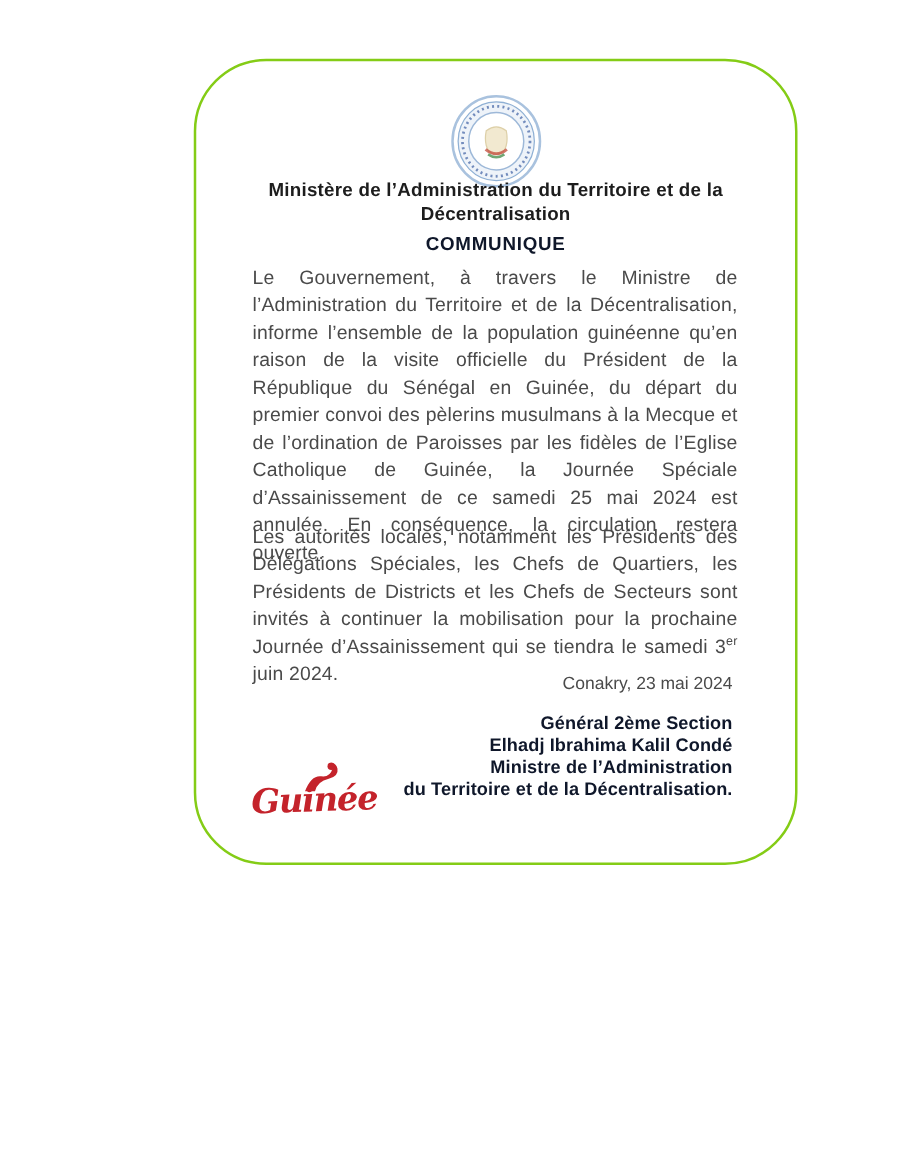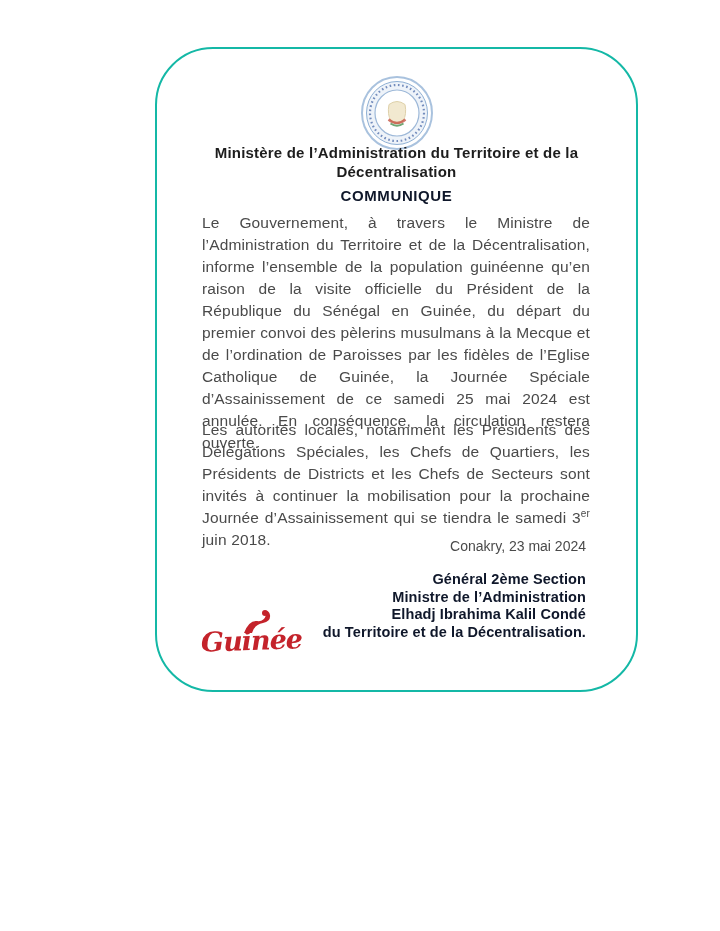--- a/index.html
+++ b/index.html
@@ -4,21 +4,21 @@
 <style>
   html,body { margin:0; padding:0; background:#ffffff; }
   .page {
     position:relative; width:720px; height:931px;
     background:#ffffff; overflow:hidden;
     font-family:"Liberation Sans", sans-serif;
   }
   .doc-frame {
     position:absolute; left:155px; top:47px;
     width:479px; height:641px;
-    border:2px solid #14b8a6;
+    border:2px solid #84cc16;
     border-radius:58px;
     background:#ffffff;
   }
   .logo {
     position:absolute; top:26px; left:50%; transform:translateX(-50%);
     width:74px; height:76px;
   }
   .title {
     position:absolute; top:94px; left:50%; transform:translateX(-50%);
     width:382px; text-align:center;
@@ -79,28 +79,28 @@
         <path d="M30.5 48.5 q6.5 4.5 13 0" stroke="#3f8a46" stroke-width="2" fill="none" opacity="0.75"></path>
       </svg>
     </div>
 
     <div class="title">Ministère de l’Administration du Territoire et de la Décentralisation</div>
 
     <div class="communique">COMMUNIQUE</div>
 
     <div class="para para1">Le Gouvernement, à travers le Ministre de l’Administration du Territoire et de la Décentralisation, informe l’ensemble de la population guinéenne qu’en raison de la visite officielle du Président de la République du Sénégal en Guinée, du départ du premier convoi des pèlerins musulmans à la Mecque et de l’ordination de Paroisses par les fidèles de l’Eglise Catholique de Guinée, la Journée Spéciale d’Assainissement de ce samedi 25 mai 2024 est annulée. En conséquence, la circulation restera ouverte.</div>
 
-    <div class="para para2"><span>Les autorités locales, notamment les Présidents des Délégations Spéciales, les Chefs de Quartiers, les Présidents de Districts et les Chefs de Secteurs sont invités à continuer la mobilisation pour la prochaine Journée d’Assainissement qui se tiendra le samedi 3</span><sup>er</sup><span> juin 2018.</span></div>
+    <div class="para para2"><span>Les autorités locales, notamment les Présidents des Délégations Spéciales, les Chefs de Quartiers, les Présidents de Districts et les Chefs de Secteurs sont invités à continuer la mobilisation pour la prochaine Journée d’Assainissement qui se tiendra le samedi 3</span><sup>er</sup><span> juin 2024.</span></div>
 
     <div class="dateline">Conakry, 23 mai 2024</div>
 
     <div class="signature">
       <div>Général 2ème Section</div>
+      <div>Elhadj Ibrahima Kalil Condé</div>
       <div>Ministre de l’Administration</div>
-      <div>Elhadj Ibrahima Kalil Condé</div>
       <div>du Territoire et de la Décentralisation.</div>
     </div>
 
     <div class="brand">
       <span class="brand-text">Guinée</span>
       <svg class="brand-flourish" width="32" height="26" viewBox="0 0 32 26" aria-hidden="true">
         <path d="M3 24 q5 -13 13 -12 q7 1 9 -6 q2 -4 -2 -4 q5 -1 6 4 q1 6 -7 8 q-9 2 -11 10 z" fill="#c4232b"></path>
         <circle cx="24" cy="4" r="3" fill="#c4232b"></circle>
       </svg>
     </div>

